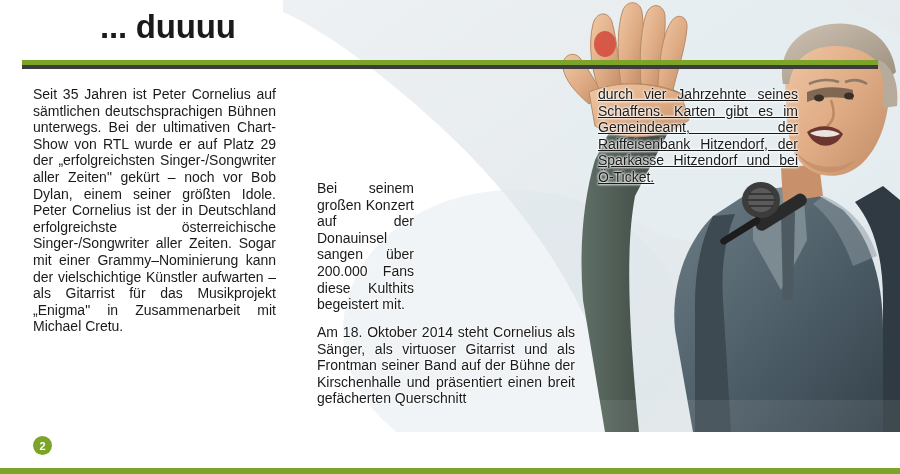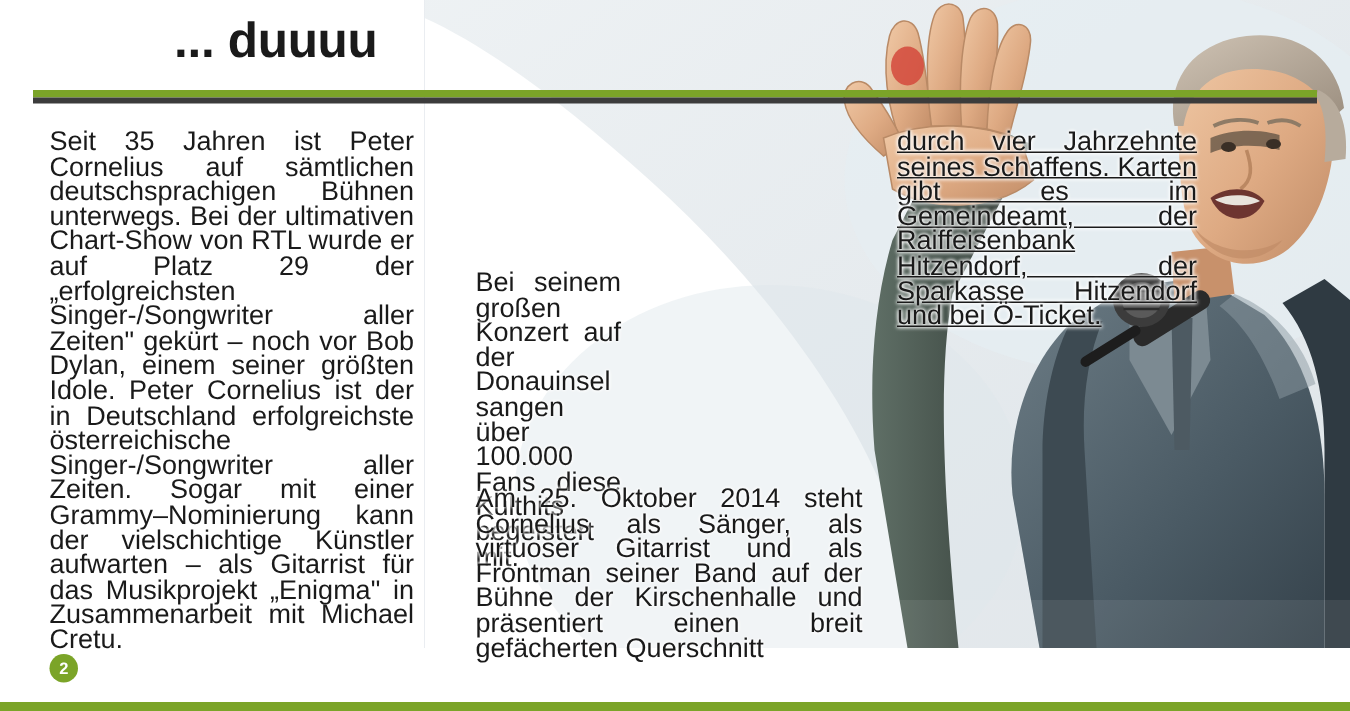--- a/index.html
+++ b/index.html
@@ -20,21 +20,20 @@
     width: 900px; height: 62px;
   }
   .headline-text {
     position: absolute;
     top: 8px;
     font-size: 33px;
     font-weight: bold;
     color: #1a1a1a;
     letter-spacing: -0.2px;
     white-space: nowrap;
-    margin-left: 16px;
   }
   .headline-left { left: 100px; }
   .headline-right { left: 410px; }
 
   .rule-wrap {
     position: absolute;
     left: 22px; top: 60px;
     width: 856px; height: 9px;
   }
   .rule-green {
@@ -58,21 +57,21 @@
     overflow: hidden;
     background: #cfd8df;
   }
   .photo svg { display: block; }
 
   
   .col {
     position: absolute;
     text-align: justify;
     color: #1a1a1a;
-    font-size: 18px;
+    font-size: 14px;
     line-height: 16.6px;
     hyphens: manual;
   }
   .col p { margin: 0 0 14px 0; }
   .col p:last-child { margin-bottom: 0; }
 
   .col-1 { left: 33px;  top: 86px;  width: 243px; }
   .col-2 { left: 317px; top: 180px; width: 97px; z-index: 5; }
   .col-2b{ left: 317px; top: 324px; width: 258px; z-index: 5; }
   .col-3 { left: 598px; top: 86px;  width: 200px; z-index: 5; text-decoration: underline; }
@@ -205,25 +204,25 @@
 
     <rect x="0" y="400" width="617" height="32" fill="#ffffff" opacity="0.08"></rect>
   </svg>
 </div>
 
 <div class="col col-1">
   <p>Seit 35 Jahren ist Peter Cornelius auf sämtlichen deutschsprachigen Bühnen unterwegs. Bei der ultimativen Chart-Show von RTL wurde er auf Platz 29 der „erfolgreichsten Singer-/Songwriter aller Zeiten" gekürt – noch vor Bob Dylan, einem seiner größten Idole. Peter Cornelius ist der in Deutschland erfolgreichste österreichische Singer-/Songwriter aller Zeiten. Sogar mit einer Grammy–Nominierung kann der vielschichtige Künstler aufwarten – als Gitarrist für das Musikprojekt „Enigma" in Zusammenarbeit mit Michael Cretu.</p>
 </div>
 
 <div class="col col-2">
-  <p>Bei seinem großen Konzert auf der Donauinsel sangen über 100.000 Fans diese Kulthits begeistert mit.</p>
+  <p>Bei seinem großen Konzert auf der Donauinsel sangen über 200.000 Fans diese Kulthits begeistert mit.</p>
 </div>
 
 <div class="col col-2b">
-  <p>Am 25. Oktober 2014 steht Cornelius als Sänger, als virtuoser Gitarrist und als Frontman seiner Band auf der Bühne der Kirschenhalle und präsentiert einen breit gefächerten Querschnitt</p>
+  <p>Am 18. Oktober 2014 steht Cornelius als Sänger, als virtuoser Gitarrist und als Frontman seiner Band auf der Bühne der Kirschenhalle und präsentiert einen breit gefächerten Querschnitt</p>
 </div>
 
 <div class="col col-3">
   <p>durch vier Jahrzehnte seines Schaffens. Karten gibt es im Gemeindeamt, der Raiffeisenbank Hitzendorf, der Sparkasse Hitzendorf und bei Ö-Ticket.</p>
 </div>
 
 <div class="rule-wrap">
   <div class="rule-green"></div>
   <div class="rule-dark"></div>
 </div>

